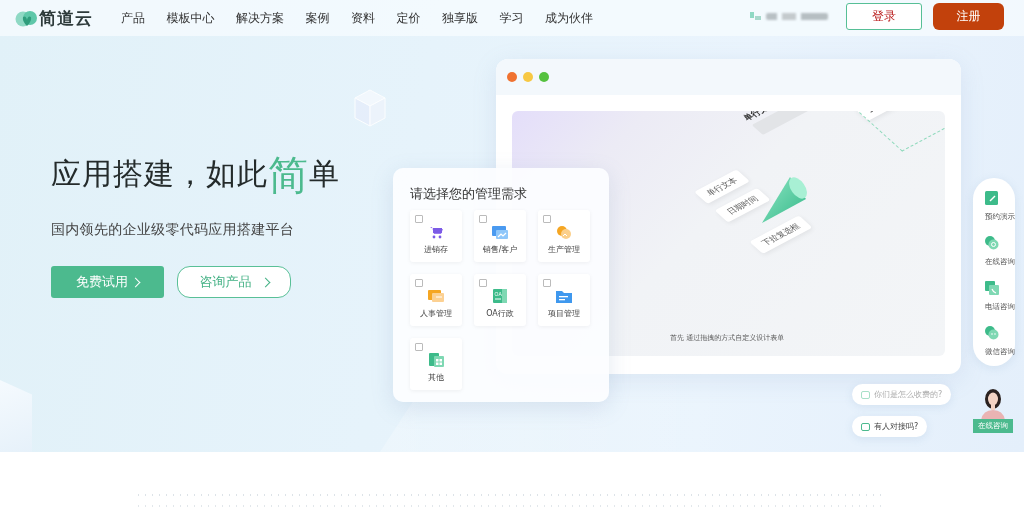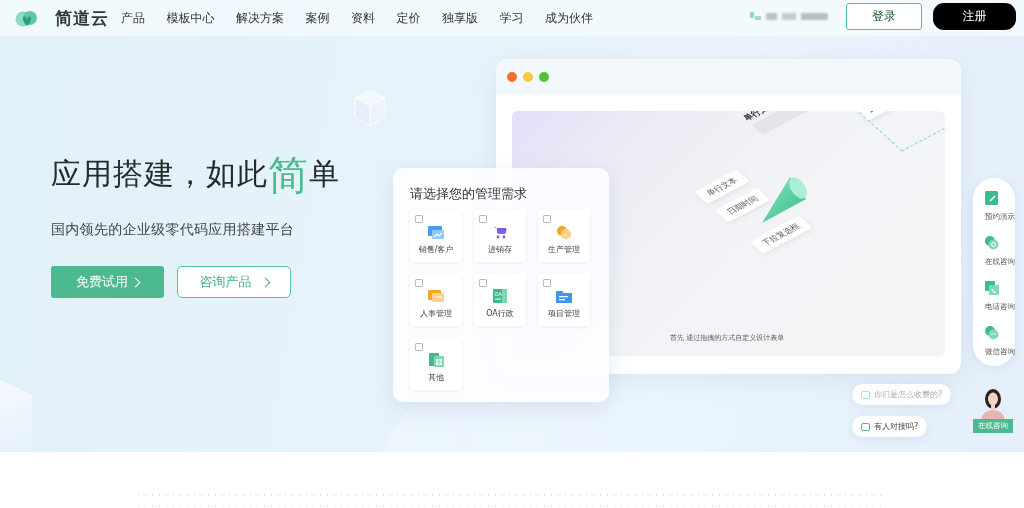--- a/index.html
+++ b/index.html
@@ -2,35 +2,35 @@
 <html><head>
 <meta charset="utf-8">
 <style>
 *{box-sizing:border-box;margin:0;padding:0}
 html,body{width:1024px;height:508px;overflow:hidden;font-family:"DejaVu Sans","Liberation Sans",sans-serif;background:#fff;color:#333}
 .hero{position:absolute;left:0;top:0;width:1024px;height:452px;background:linear-gradient(100deg,#e1f1f8 0%,#e6f3fb 40%,#eaf4fd 70%,#e4effb 100%);overflow:hidden}
 .hero-shape{position:absolute;left:0;top:380px;width:32px;height:72px;background:linear-gradient(160deg,#f5fafe,#e6f1fa);clip-path:polygon(0 0,100% 20%,100% 100%,0 100%)}
 .hero-slant{position:absolute;left:380px;top:300px;width:330px;height:152px;background:linear-gradient(90deg,rgba(255,255,255,.25),rgba(255,255,255,.05));clip-path:polygon(30% 0,100% 0,100% 100%,0 100%)}
 .cube{position:absolute;left:353px;top:88px;width:34px;height:40px;opacity:.85}
 .nav{position:absolute;left:0;top:0;width:1024px;height:36px;background:rgba(245,250,254,.85);display:flex;align-items:center}
-.logo{position:absolute;left:15px;top:7px;display:flex;align-items:center;gap:16px}
+.logo{position:absolute;left:15px;top:7px;display:flex;align-items:center;gap:0}
 .logo-mark{width:24px;height:20px;position:relative}
 .logo-text{font-size:17px;font-weight:bold;color:#2d3a3a;letter-spacing:1px}
 .menu{position:absolute;left:121px;top:0;height:36px;display:flex;align-items:center}
 .menu-item{font-size:12px;color:#333;margin-right:21.5px;cursor:pointer;white-space:nowrap}
 .account{position:absolute;left:750px;top:11px;display:flex;align-items:center;gap:4px}
 .acc-icon{width:12px;height:10px}
 .acc-blur{width:62px;height:7px;background:linear-gradient(90deg,#b8c0c4 0 18%,transparent 18% 26%,#c4cacd 26% 48%,transparent 48% 56%,#b6bec2 56% 100%);filter:blur(1.2px);border-radius:2px}
-.btn-login{position:absolute;left:846px;top:3px;width:76px;height:27px;border:1px solid #56bf96;border-radius:3px;background:#fff;color:#14532d;font-size:12px;display:flex;align-items:center;justify-content:center;cursor:pointer}
-.btn-reg{position:absolute;left:933px;top:3px;width:83px;height:27px;border-radius:11px;background:#000000;color:#fff;font-size:12px;display:flex;align-items:center;justify-content:center;cursor:pointer}
+.btn-login{position:absolute;left:846px;top:3px;width:76px;height:27px;border:1px solid #56bf96;border-radius:3px;background:#fff;color:#b91c1c;font-size:12px;display:flex;align-items:center;justify-content:center;cursor:pointer}
+.btn-reg{position:absolute;left:933px;top:3px;width:71px;height:27px;border-radius:6px;background:#c2410c;color:#fff;font-size:12px;display:flex;align-items:center;justify-content:center;cursor:pointer}
 .headline{position:absolute;left:51px;top:154px;font-size:30px;color:#242b2b;white-space:nowrap;letter-spacing:1px;display:flex;align-items:center}
 .headline .hl{color:#4cba8e;font-size:40px;line-height:40px;font-weight:300}
 .subline{position:absolute;left:51px;top:221px;font-size:14px;color:#444;letter-spacing:.3px}
 .btn-trial{position:absolute;left:51px;top:266px;width:113px;height:32px;background:#4cba8e;border-radius:3px;color:#fff;font-size:13px;display:flex;align-items:center;justify-content:center;gap:4px;cursor:pointer}
-.btn-consult{position:absolute;left:177px;top:266px;width:114px;height:32px;background:#fff;border:1px solid #59c097;border-radius:5px;color:#43b184;font-size:13px;display:flex;align-items:center;justify-content:center;gap:10px;cursor:pointer}
+.btn-consult{position:absolute;left:177px;top:266px;width:114px;height:32px;background:#fff;border:1px solid #59c097;border-radius:13px;color:#43b184;font-size:13px;display:flex;align-items:center;justify-content:center;gap:10px;cursor:pointer}
 .chev{display:inline-block;width:7px;height:7px;border-right:1.6px solid currentColor;border-top:1.6px solid currentColor;transform:rotate(45deg)}
 .window{position:absolute;left:496px;top:59px;width:465px;height:315px;background:#fff;border-radius:12px;box-shadow:0 6px 24px rgba(120,150,190,.15);overflow:hidden}
 .win-bar{height:36px;background:#f3f8fc;display:flex;align-items:center;padding-left:11px;gap:6px}
 .dot{width:10px;height:10px;border-radius:50%}
 .canvas{position:absolute;left:16px;top:52px;width:433px;height:245px;border-radius:6px;background:linear-gradient(135deg,#e4defa 0%,#ecebf5 20%,#f1f3f6 45%,#f3f5f7 100%);overflow:hidden}
 .plane{position:absolute;left:90px;top:-40px;width:420px;height:360px;transform:rotate(-28deg) skewX(20deg);transform-origin:0 0}
 .fld-label{position:absolute;left:64px;top:104px;font-size:8px;color:#333;font-weight:bold;white-space:nowrap}
 .fld-bar{position:absolute;left:64px;top:118px;width:260px;height:14px;background:#e2e4e7;border-radius:2px}
 .chip{position:absolute;background:#fff;border-radius:3px;box-shadow:0 2px 5px rgba(0,0,0,.07);font-size:8px;color:#555;padding:3px 8px;white-space:nowrap}
 .dash{position:absolute;border:1.5px dashed #8dd9bb}
@@ -111,35 +111,35 @@
       <div class="caption">首先 通过拖拽的方式自定义设计表单</div>
     </div>
   </div>
 
   <div class="panel">
     <div class="panel-title">请选择您的管理需求</div>
     <div class="grid">
       <div class="card">
         <span class="cb"></span>
         <svg class="card-icon" viewBox="0 0 16 14">
-            <rect x="0" y="1" width="14" height="10" rx="1" fill="#4a9af0"></rect>
-            <rect x="4" y="5" width="12" height="9" rx="1" fill="#8fc7fa"></rect>
-            <path d="M6 12l3-3 2 2 3-3" stroke="#fff" stroke-width="1.2" fill="none"></path>
-          </svg>
-        <div class="card-label">销售/客户</div>
-      </div>
-      <div class="card">
-        <span class="cb"></span>
-        <svg class="card-icon" viewBox="0 0 16 14">
             <path d="M2 2h2l2 7h7l2-5H5" fill="#9b7af0"></path>
             <rect x="5" y="3" width="9" height="5" fill="#7c5be6"></rect>
             <circle cx="6" cy="12" r="1.4" fill="#7c5be6"></circle>
             <circle cx="12" cy="12" r="1.4" fill="#7c5be6"></circle>
           </svg>
         <div class="card-label">进销存</div>
+      </div>
+      <div class="card">
+        <span class="cb"></span>
+        <svg class="card-icon" viewBox="0 0 16 14">
+            <rect x="0" y="1" width="14" height="10" rx="1" fill="#4a9af0"></rect>
+            <rect x="4" y="5" width="12" height="9" rx="1" fill="#8fc7fa"></rect>
+            <path d="M6 12l3-3 2 2 3-3" stroke="#fff" stroke-width="1.2" fill="none"></path>
+          </svg>
+        <div class="card-label">销售/客户</div>
       </div>
       <div class="card">
         <span class="cb"></span>
         <svg class="card-icon" viewBox="0 0 16 14">
             <circle cx="6" cy="6" r="5" fill="#f5a623"></circle>
             <circle cx="10" cy="9" r="5" fill="#fbcf8a"></circle>
             <path d="M7 11l2-2 2 2" stroke="#fff" stroke-width="1" fill="none"></path>
           </svg>
         <div class="card-label">生产管理</div>
       </div>

